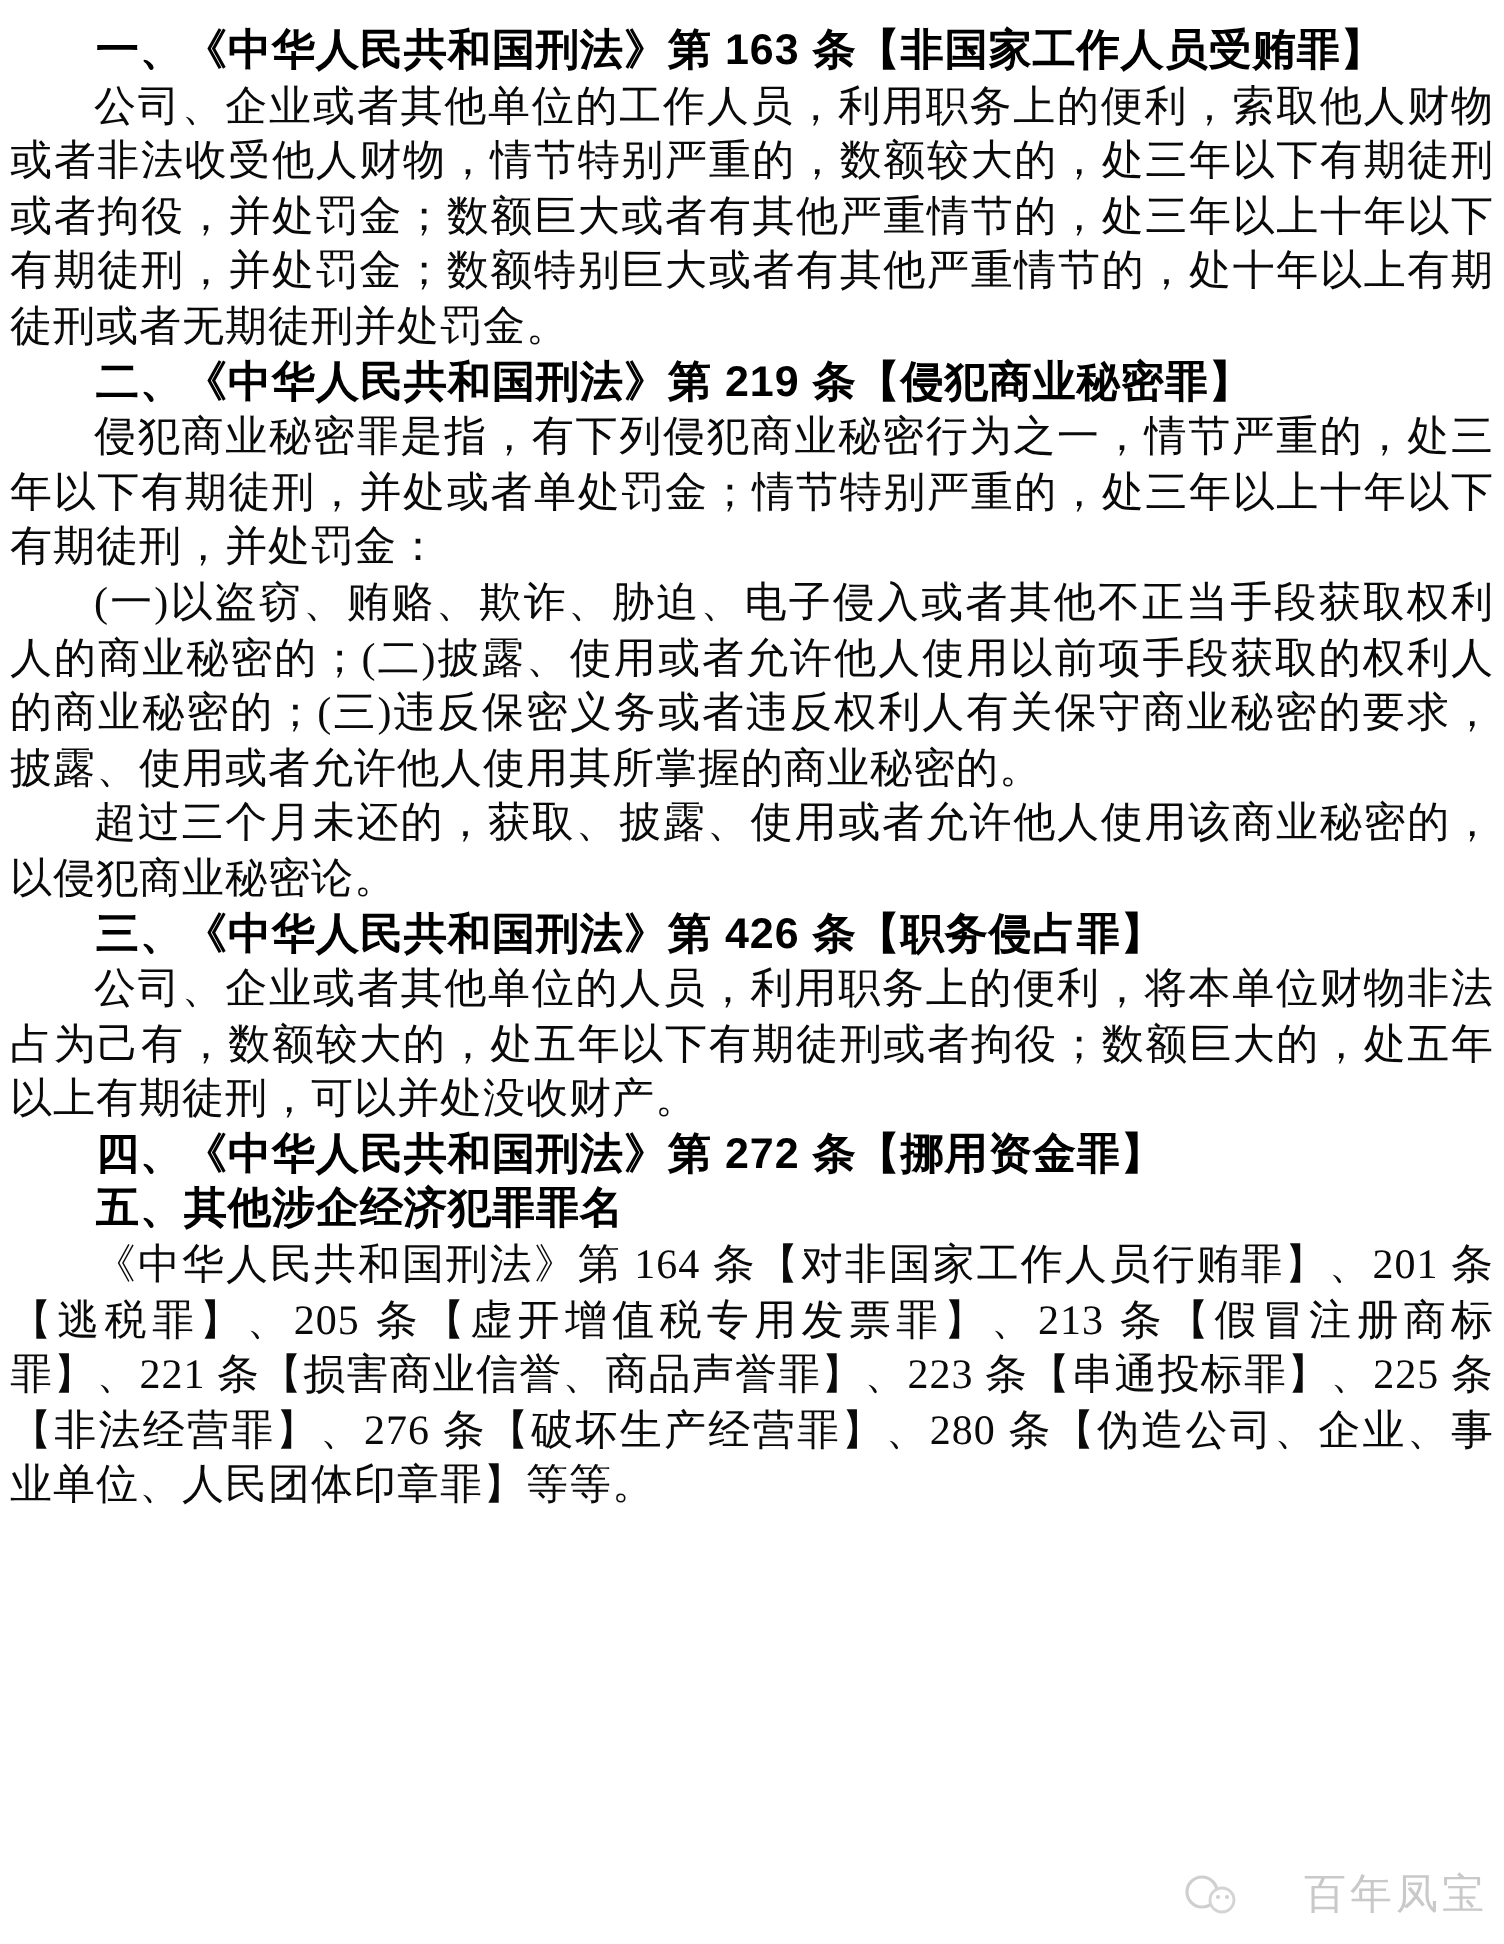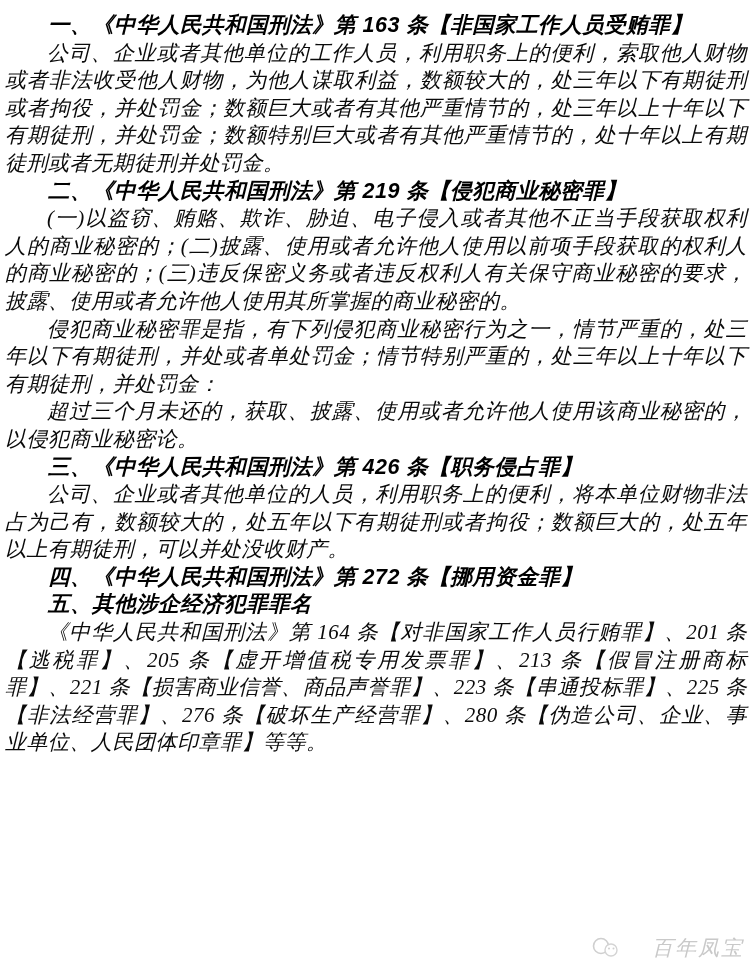--- a/index.html
+++ b/index.html
@@ -13,21 +13,20 @@
     overflow: hidden;
     position: relative;
     font-family: "Liberation Serif", "DejaVu Serif", serif;
     color: #0a0a0a;
   }
   .page {
     position: relative;
     width: 752px;
     height: 972px;
     background: #ffffff;
-    font-style: italic;
   }
   .doc {
     padding: 12px 5px 0 5px;
     font-size: 21px;
     line-height: 27.6px;
     text-align: justify;
     text-justify: inter-ideograph;
     letter-spacing: 0.5px;
   }
   .sec-heading {
@@ -67,24 +66,24 @@
     margin-left: 26px;
   }
 </style>
 </head>
 <body>
 
 <div class="page">
 
   <main class="doc" id="doc-body">
       <h2 class="sec-heading">一、《中华人民共和国刑法》第 163 条【非国家工作人员受贿罪】</h2>
-      <p class="sec-para">公司、企业或者其他单位的工作人员，利用职务上的便利，索取他人财物或者非法收受他人财物，为他人谋取利益，数额较大的，处三年以下有期徒刑或者拘役，并处罚金；数额巨大或者有其他严重情节的，处三年以上十年以下有期徒刑，并处罚金；数额特别巨大或者有其他严重情节的，处十年以上有期徒刑或者无期徒刑并处罚金。</p>
+      <p class="sec-para">公司、企业或者其他单位的工作人员，利用职务上的便利，索取他人财物或者非法收受他人财物，情节特别严重的，数额较大的，处三年以下有期徒刑或者拘役，并处罚金；数额巨大或者有其他严重情节的，处三年以上十年以下有期徒刑，并处罚金；数额特别巨大或者有其他严重情节的，处十年以上有期徒刑或者无期徒刑并处罚金。</p>
       <h2 class="sec-heading">二、《中华人民共和国刑法》第 219 条【侵犯商业秘密罪】</h2>
+      <p class="sec-para">侵犯商业秘密罪是指，有下列侵犯商业秘密行为之一，情节严重的，处三年以下有期徒刑，并处或者单处罚金；情节特别严重的，处三年以上十年以下有期徒刑，并处罚金：</p>
       <p class="sec-para">(一)以盗窃、贿赂、欺诈、胁迫、电子侵入或者其他不正当手段获取权利人的商业秘密的；(二)披露、使用或者允许他人使用以前项手段获取的权利人的商业秘密的；(三)违反保密义务或者违反权利人有关保守商业秘密的要求，披露、使用或者允许他人使用其所掌握的商业秘密的。</p>
-      <p class="sec-para">侵犯商业秘密罪是指，有下列侵犯商业秘密行为之一，情节严重的，处三年以下有期徒刑，并处或者单处罚金；情节特别严重的，处三年以上十年以下有期徒刑，并处罚金：</p>
       <p class="sec-para">超过三个月未还的，获取、披露、使用或者允许他人使用该商业秘密的，以侵犯商业秘密论。</p>
       <h2 class="sec-heading">三、《中华人民共和国刑法》第 426 条【职务侵占罪】</h2>
       <p class="sec-para">公司、企业或者其他单位的人员，利用职务上的便利，将本单位财物非法占为己有，数额较大的，处五年以下有期徒刑或者拘役；数额巨大的，处五年以上有期徒刑，可以并处没收财产。</p>
       <h2 class="sec-heading">四、《中华人民共和国刑法》第 272 条【挪用资金罪】</h2>
       <h2 class="sec-heading">五、其他涉企经济犯罪罪名</h2>
       <p class="sec-para">《中华人民共和国刑法》第 164 条【对非国家工作人员行贿罪】、201 条【逃税罪】、205 条【虚开增值税专用发票罪】、213 条【假冒注册商标罪】、221 条【损害商业信誉、商品声誉罪】、223 条【串通投标罪】、225 条【非法经营罪】、276 条【破坏生产经营罪】、280 条【伪造公司、企业、事业单位、人民团体印章罪】等等。</p>
     </main>
 
   <div class="watermark">
     <span class="wm-icon">

